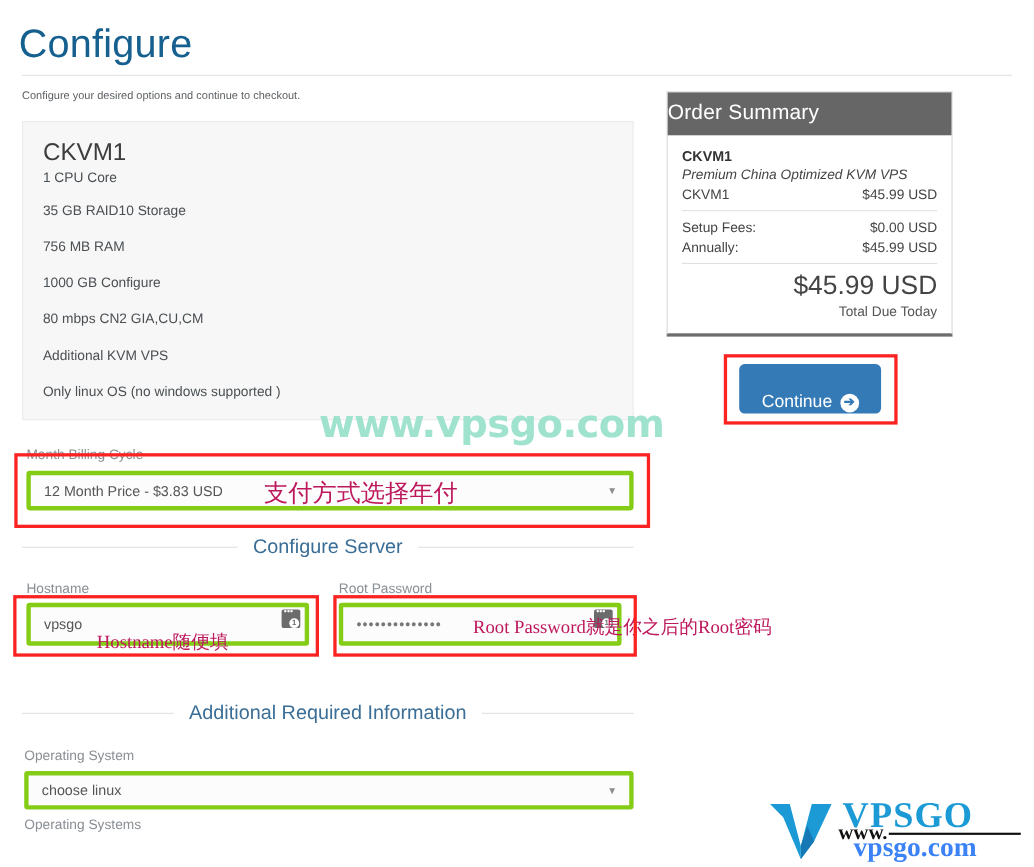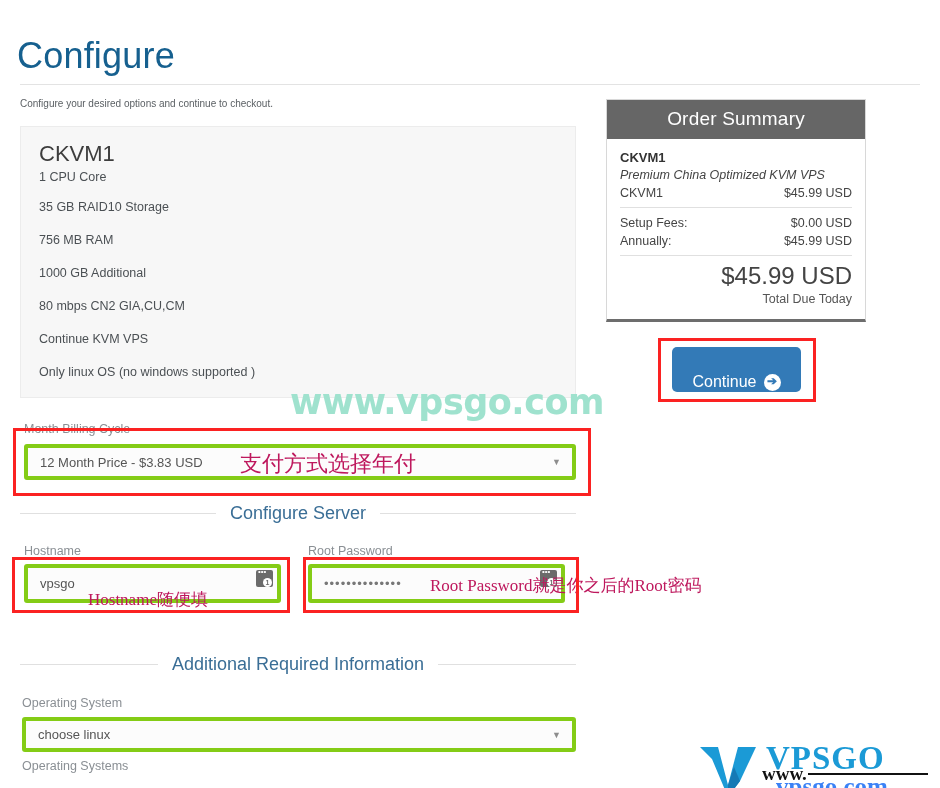--- a/index.html
+++ b/index.html
@@ -7,21 +7,20 @@
     margin: 0; padding: 0;
     width: 940px; height: 788px;
     background: #ffffff;
     font-family: "Liberation Sans", sans-serif;
     overflow: hidden;
   }
   #page {
     position: relative;
     width: 940px; height: 620px;
     background: #fff;
-    margin-top: 16px;
   }
 
   
   .page-title {
     position: absolute;
     left: 17px; top: 18px;
     font-size: 36px;
     font-weight: 400;
     color: #16608f;
     letter-spacing: .2px;
@@ -74,21 +73,20 @@
     left: 606px; top: 83px;
     width: 260px;
     background: #fff;
     border: 1px solid #d8d8d8;
     border-bottom: 3px solid #6d6d6d;
   }
   .order-head {
     background: #666666;
     color: #ffffff;
     font-size: 19px;
-    text-align: center;
     padding: 8px 0 9px 0;
     font-weight: 400;
     letter-spacing: .2px;
   }
   .order-body { padding: 10px 13px 9px 13px; }
   .os-prod {
     font-size: 13px;
     font-weight: bold;
     color: #333;
     line-height: 17px;
@@ -307,23 +305,23 @@
   <div class="page-title">Configure</div>
   <div class="title-rule"></div>
   <div class="intro">Configure your desired options and continue to checkout.</div>
 
   <div class="product-box">
     <div class="product-name">CKVM1</div>
     <div class="product-sub">1 CPU Core</div>
     <div class="spec-list">
       <div class="spec-item">35 GB RAID10 Storage</div>
       <div class="spec-item">756 MB RAM</div>
-      <div class="spec-item">1000 GB Additional</div>
+      <div class="spec-item">1000 GB Configure</div>
       <div class="spec-item">80 mbps CN2 GIA,CU,CM</div>
-      <div class="spec-item">Continue KVM VPS</div>
+      <div class="spec-item">Additional KVM VPS</div>
       <div class="spec-item">Only linux OS (no windows supported )</div>
     </div>
   </div>
 
   <div class="order-panel">
     <div class="order-head">Order Summary</div>
     <div class="order-body">
       <div class="os-prod">CKVM1</div>
       <div class="os-desc">Premium China Optimized KVM VPS</div>
       <div class="os-row">

